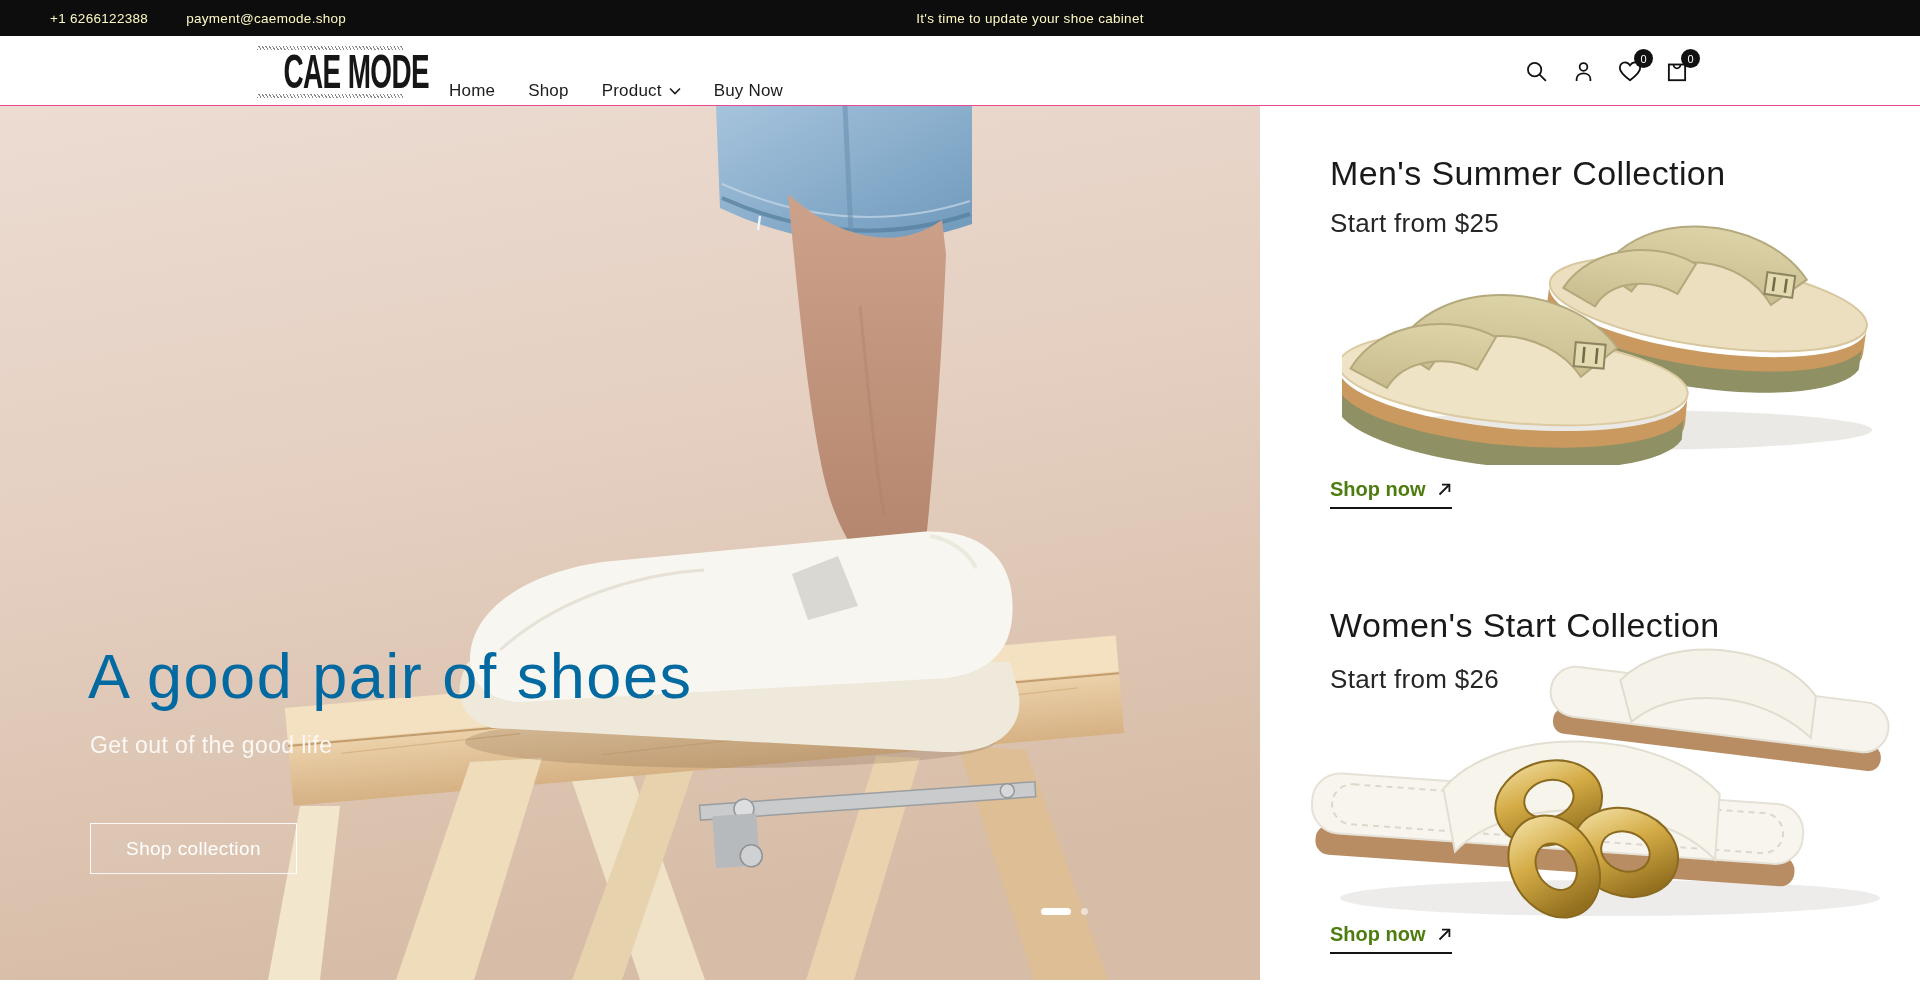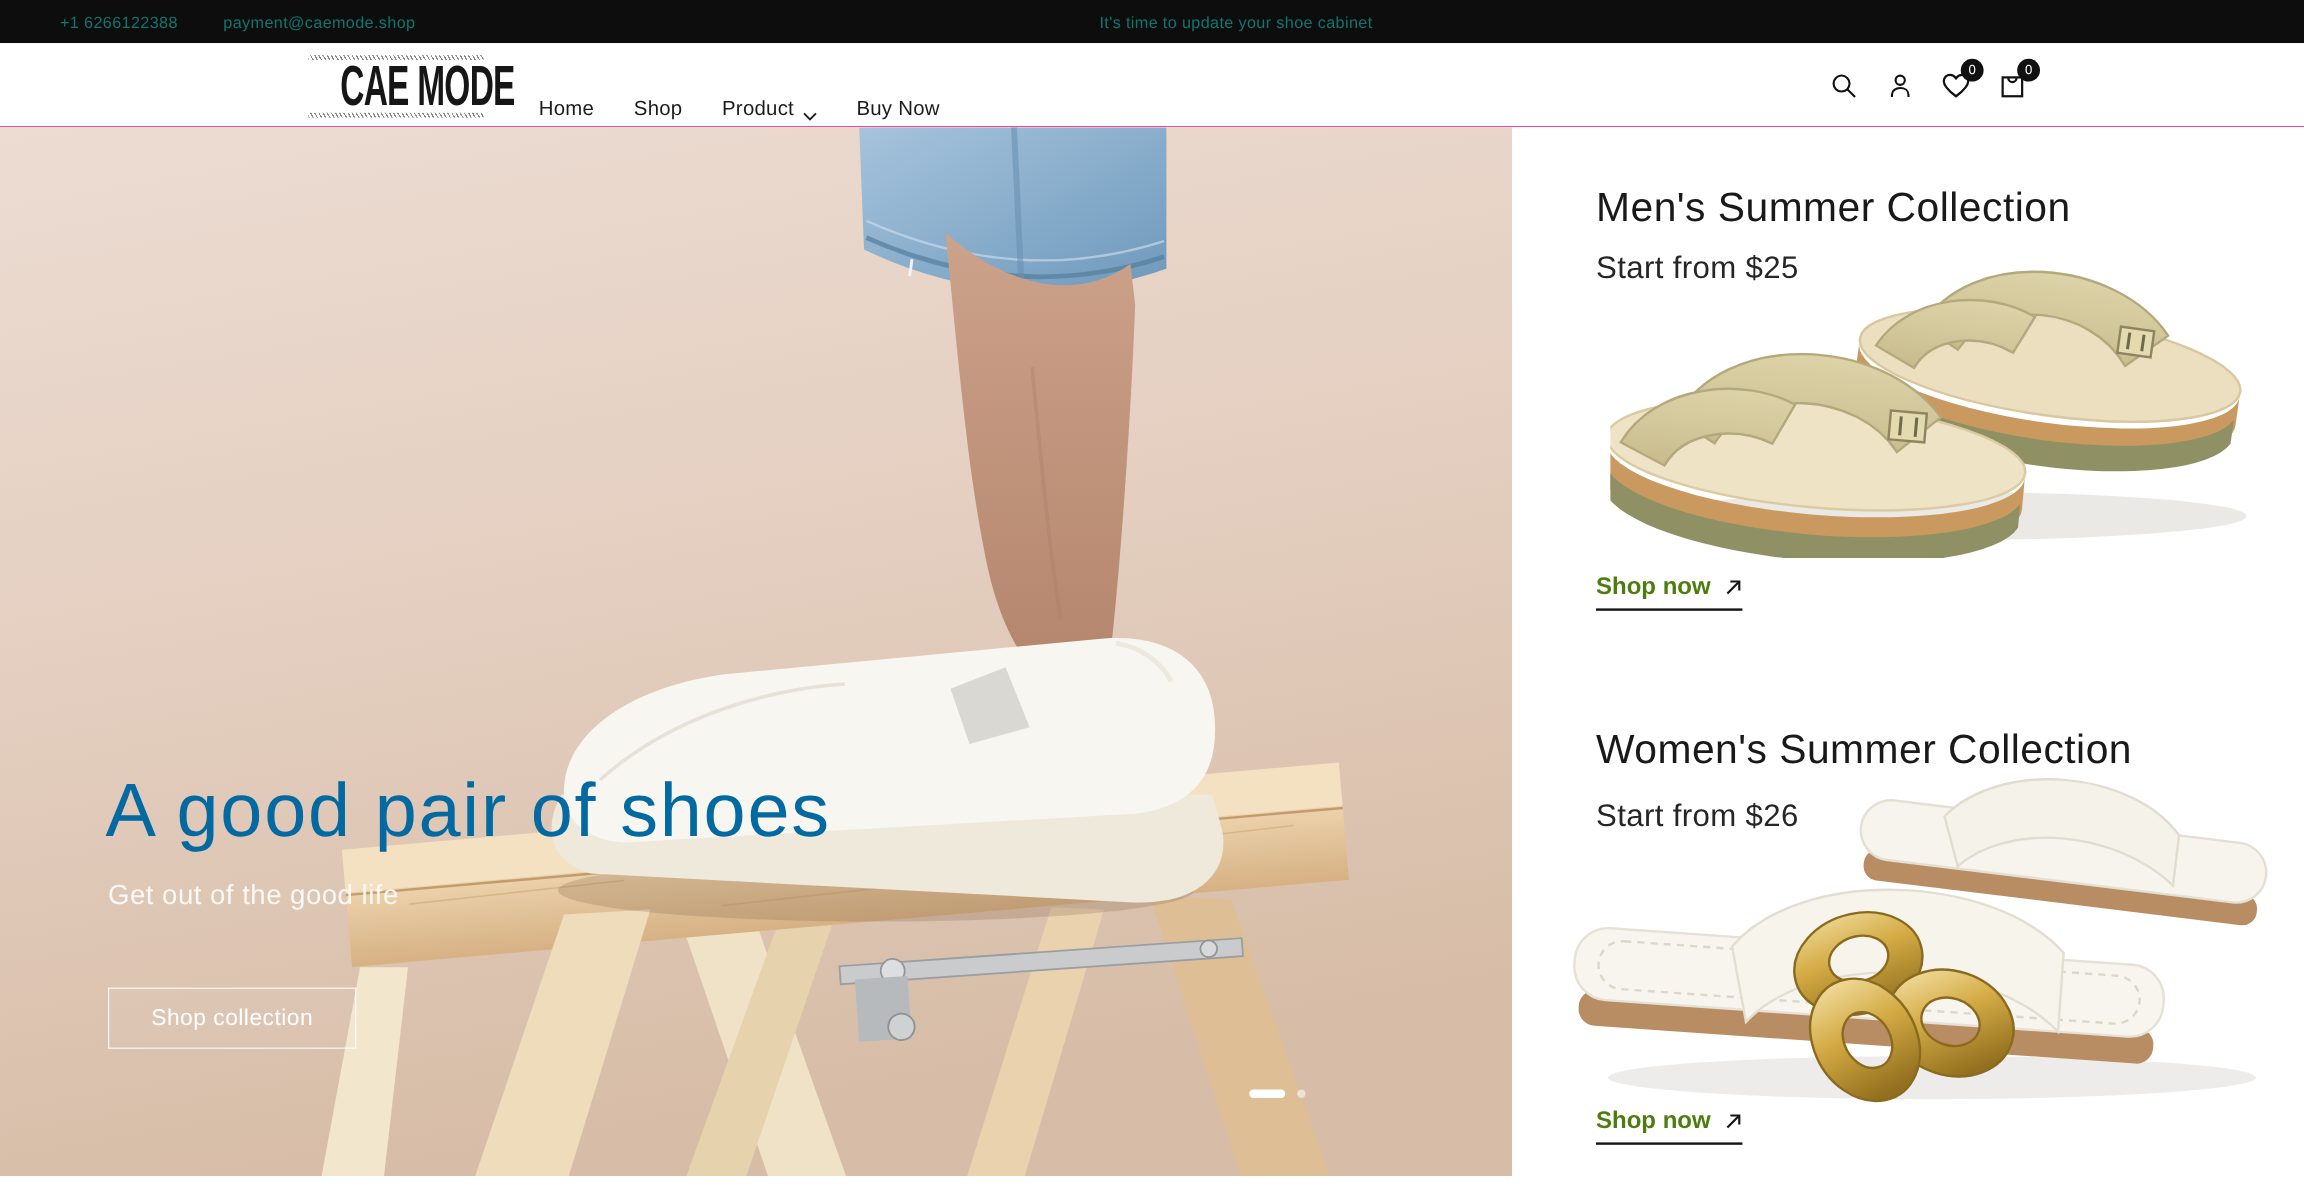--- a/index.html
+++ b/index.html
@@ -2,38 +2,38 @@
 <html><head>
 <meta charset="utf-8">
 <style>
   * { margin:0; padding:0; box-sizing:border-box; }
   html,body { width:1920px; height:993px; overflow:hidden; background:#ffffff;
               font-family:"Liberation Sans", sans-serif; }
   .page { position:relative; width:1920px; height:993px; }
 
   
   .topbar { position:absolute; left:0; top:0; width:1920px; height:36px;
-            background:#0d0d0d; color:#0f766e;text-align:right; }
+            background:#0d0d0d; color:#fef9c3;text-align:right; }
   .topbar .contact { position:absolute; left:50px; top:0; height:36px;
             display:flex; align-items:center; gap:38px; font-size:13.5px; letter-spacing:.3px; }
   .topbar .msg { position:absolute; left:50%; top:0; height:36px; transform:translateX(calc(-50% + 70px));
             display:flex; align-items:center; font-size:13.5px; letter-spacing:.3px; }
 
   
   .header { position:absolute; left:0; top:36px; width:1920px; height:70px;
             background:#ffffff; border-bottom:1px solid #ec4899; }
   .logo { position:absolute; left:255px; top:10px; width:150px; cursor:pointer; }
   .logo .zig { height:4px; width:146px; margin:0 auto;
       background:repeating-linear-gradient(60deg,#8a8a8a 0 1px,transparent 1px 3px); }
   .logo .word { display:block; text-align:center; font-size:45px; font-weight:700;
       color:#161616; line-height:44px; letter-spacing:-1px;
       transform:scale(0.62,1.05); transform-origin:center; white-space:nowrap; }
   .nav { position:absolute; left:449px; top:0; height:70px; display:flex; align-items:center; gap:33px;
          font-size:17px; color:#1c1c1c; letter-spacing:.2px; }
-  .nav .item { display:flex; align-items:flex-end; gap:7px; cursor:pointer;margin-top:40px; }
+  .nav .item { display:flex; align-items:center; gap:7px; cursor:pointer;margin-top:40px; }
   .hdr-icons { position:absolute; right:230px; top:0; height:70px; display:flex; align-items:center; gap:21px; }
   .icon-btn { position:relative; width:26px; height:26px; cursor:pointer; display:flex;
               align-items:center; justify-content:center; }
   .badge { position:absolute; top:-9px; right:-10px; width:19px; height:19px; border-radius:50%;
            background:#111111; color:#ffffff; font-size:11px; display:flex;
            align-items:center; justify-content:center; }
 
   
   .hero { position:absolute; left:0; top:106px; width:1260px; height:874px; overflow:hidden; }
   .hero svg.scene { position:absolute; left:0; top:0; }
@@ -261,21 +261,21 @@
     </svg>
 
     <div class="shop-now men-link">
       <span>Shop now</span>
       <svg width="15" height="15" viewBox="0 0 15 15">
         <line x1="2.5" y1="12.5" x2="12" y2="3" stroke="#141414" stroke-width="1.8"></line>
         <polyline points="5,2.6 12.4,2.6 12.4,10" fill="none" stroke="#141414" stroke-width="1.8"></polyline>
       </svg>
     </div>
 
-    <div class="card-title women-title">Women's Summer Collection</div>
+    <div class="card-title women-title">Women's Start Collection</div>
     <div class="card-price women-price">Start from $26</div>
 
     <svg class="women-img" width="600" height="300" viewBox="0 0 600 300">
       <defs>
         <linearGradient id="gold" x1="0" y1="0" x2="0.6" y2="1">
           <stop offset="0" stop-color="#f7e8b2"></stop>
             <stop offset="0.5" stop-color="#d4ab45"></stop>
           <stop offset="1" stop-color="#93701f"></stop>
         </linearGradient>
       </defs>

